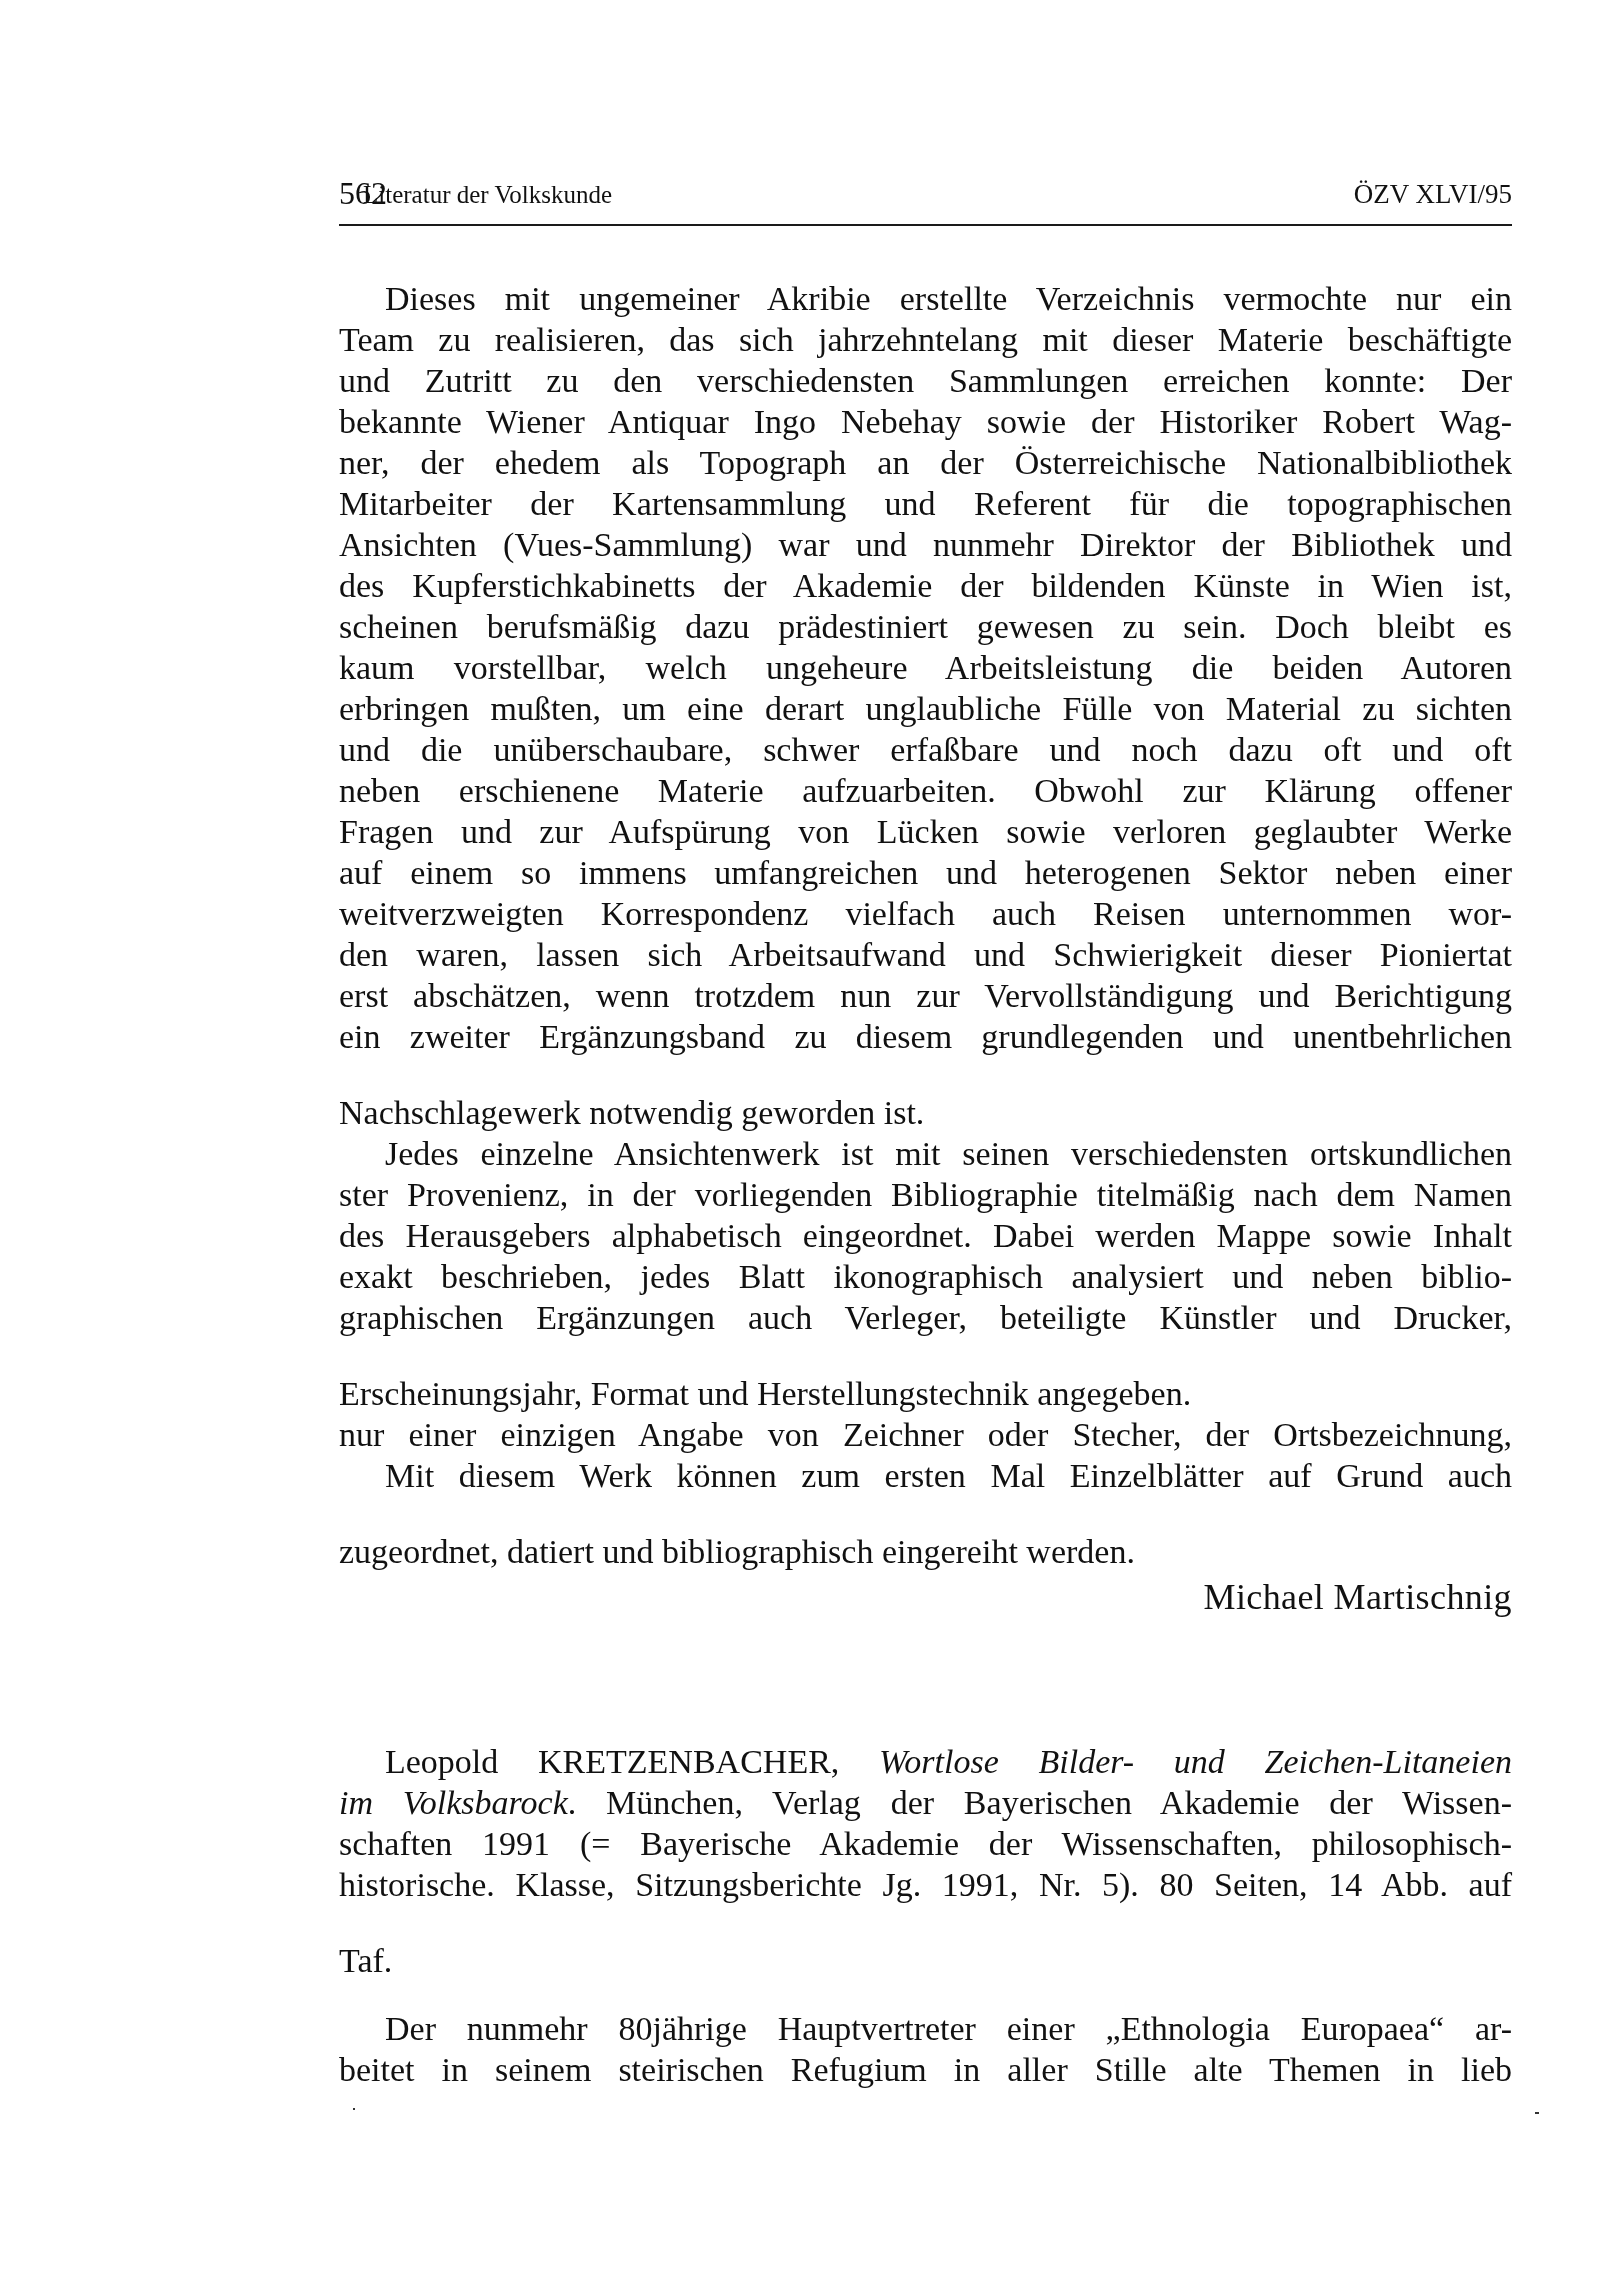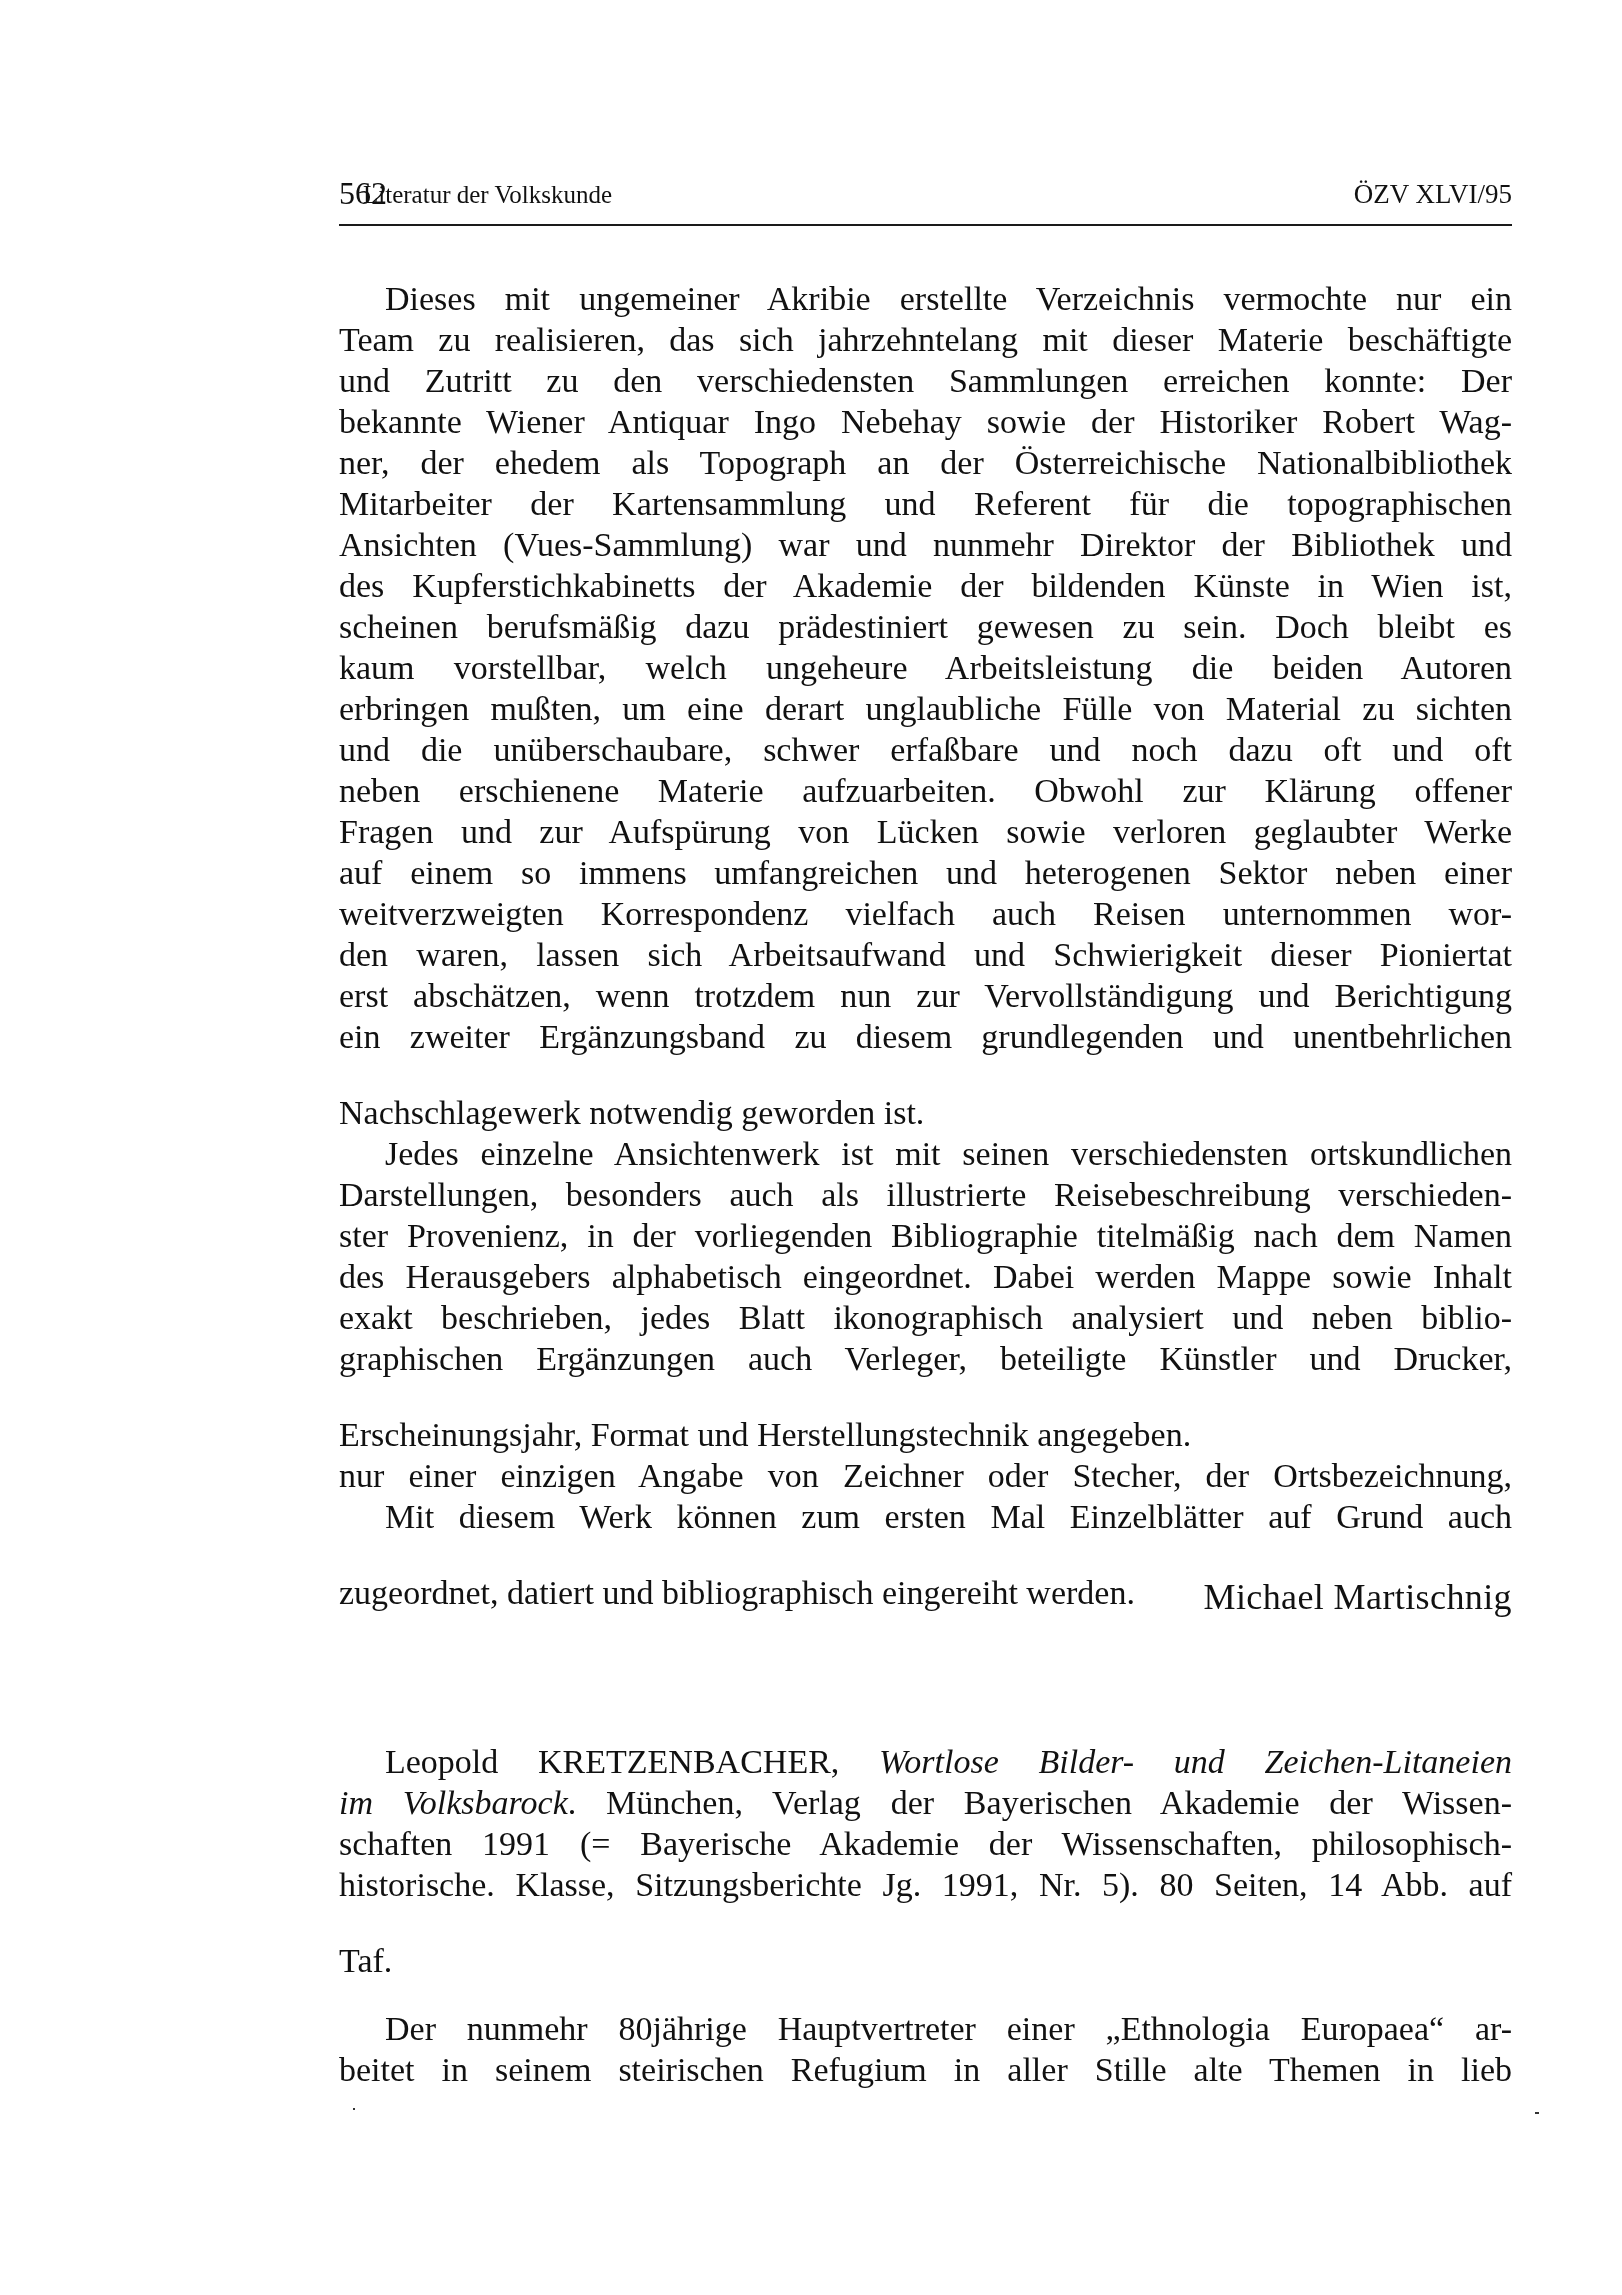--- a/index.html
+++ b/index.html
@@ -126,21 +126,20 @@
       <span class="line">Fragen und zur Aufspürung von Lücken sowie verloren geglaubter Werke</span>
       <span class="line">auf einem so immens umfangreichen und heterogenen Sektor neben einer</span>
       <span class="line">weitverzweigten Korrespondenz vielfach auch Reisen unternommen wor-</span>
       <span class="line">den waren, lassen sich Arbeitsaufwand und Schwierigkeit dieser Pioniertat</span>
       <span class="line">erst abschätzen, wenn trotzdem nun zur Vervollständigung und Berichtigung</span>
       <span class="line">ein zweiter Ergänzungsband zu diesem grundlegenden und unentbehrlichen</span>
       <span class="line last">Nachschlagewerk notwendig geworden ist.</span>
     </div>
     <div>
       <span class="line indent">Jedes einzelne Ansichtenwerk ist mit seinen verschiedensten ortskundlichen</span>
-      <span class="line">Darstellungen, besonders auch als illustrierte Reisebeschreibung verschieden-</span>
       <span class="line">ster Provenienz, in der vorliegenden Bibliographie titelmäßig nach dem Namen</span>
       <span class="line">des Herausgebers alphabetisch eingeordnet. Dabei werden Mappe sowie Inhalt</span>
       <span class="line">exakt beschrieben, jedes Blatt ikonographisch analysiert und neben biblio-</span>
       <span class="line">graphischen Ergänzungen auch Verleger, beteiligte Künstler und Drucker,</span>
       <span class="line last">Erscheinungsjahr, Format und Herstellungstechnik angegeben.</span>
     </div>
     <div>
       <span class="line">nur einer einzigen Angabe von Zeichner oder Stecher, der Ortsbezeichnung,</span>
       <span class="line indent">Mit diesem Werk können zum ersten Mal Einzelblätter auf Grund auch</span>
       <span class="line last">zugeordnet, datiert und bibliographisch eingereiht werden.</span>

